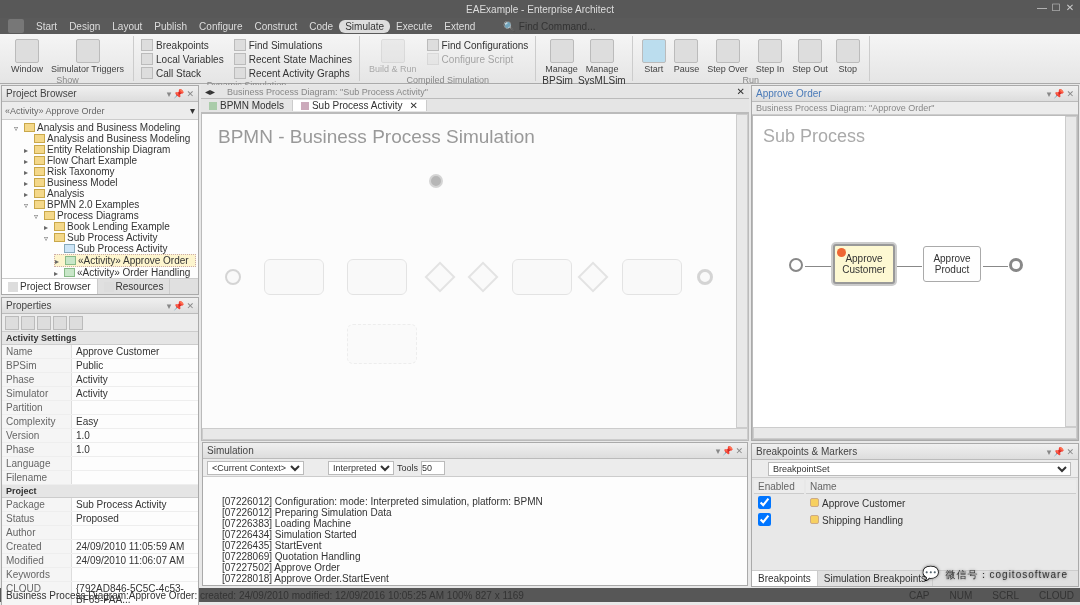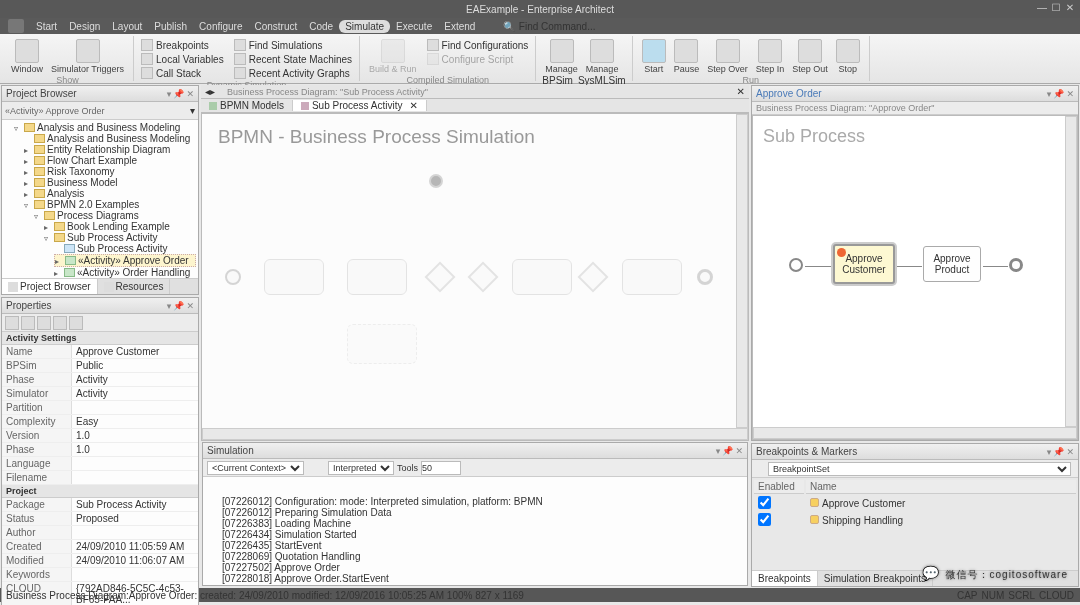--- a/index.html
+++ b/index.html
@@ -62,21 +62,21 @@
 .simlog{flex:1;background:#fdfdfd;overflow:auto;padding:19px;font-family:monospace;font-size:9px}
 .simlog .ln{white-space:nowrap}
 .rightcol{width:330px;display:flex;flex-direction:column}
 .subcanvas{flex:1;background:#fff;border:1px solid #bbb;position:relative}
 .subcanvas .title{position:absolute;top:10px;left:10px;font-size:18px;color:#aaa;font-weight:300}
 .bppanel{height:144px}
 .bptbl{width:100%;font-size:9px}
 .bptbl th{text-align:left;background:#ececec;border-bottom:1px solid #ccc;padding:1px 4px;font-weight:normal;color:#666}
 .bptbl td{padding:0 4px}
 .statusbar{height:14px;background:#575757;color:#ccc;display:flex;align-items:center;padding:0 6px;font-size:9px;gap:12px}
-.statusbar .r{margin-left:auto;display:flex;gap:4px}
+.statusbar .r{margin-left:auto;display:flex;gap:20px}
 .bpmn-shape{position:absolute;border:1px solid #ccc;background:#f8f8f8;border-radius:6px;opacity:0.5}
 .bpmn-circ{position:absolute;border:2px solid #bbb;border-radius:50%;background:#f8f8f8;opacity:0.6}
 .bpmn-gate{position:absolute;border:2px solid #ccc;background:#f9f9f9;transform:rotate(45deg);opacity:0.5}
 .sp-shape{position:absolute;border:1px solid #aaa;background:#fefefe;border-radius:3px;font-size:8px;display:flex;align-items:center;justify-content:center;text-align:center;padding:4px}
 .sp-shape.hl{background:#fdf8d2;border:2px solid #999;box-shadow:0 0 0 2px #ccc}
 .sp-shape .mk{position:absolute;top:2px;left:2px;width:9px;height:9px;background:#e63;border-radius:50%}
 .sp-circ{position:absolute;border:2px solid #888;border-radius:50%;background:#fefefe}
 .sp-arrow{position:absolute;height:1px;background:#888}
 .watermark{position:absolute;right:12px;bottom:22px;font-size:20px;color:#fff;text-shadow:0 0 3px rgba(0,0,0,0.5);font-weight:500;letter-spacing:1px;pointer-events:none}
 .scrollbar{position:absolute;background:#e8e8e8;border:1px solid #ccc}
@@ -498,21 +498,21 @@
         <select><option>&lt;Current Context&gt;</option></select>
         <div class="tic"></div>
           <div class="tic"></div>
           <div class="tic"></div>
           <div class="tic"></div>
           <div class="tic"></div>
           <div class="tic"></div>
           <div class="tic"></div>
         <select><option>Interpreted</option></select>
         <span style="font-size:9px">Tools</span>
-        <input type="text" style="width: 40px;" value="50">
+        <input type="text" style="width: 24px;" value="50">
         <div class="tic"></div>
       </div>
       <div class="simlog" id="simlog">
           <div class="ln">[07226012]    Configuration: mode: Interpreted simulation, platform: BPMN</div>
           <div class="ln">[07226012]    Preparing Simulation Data</div>
           <div class="ln">[07226383]    Loading Machine</div>
           <div class="ln">[07226434]    Simulation Started</div>
           <div class="ln">[07226435]    StartEvent</div>
           <div class="ln">[07228069]    Quotation Handling</div>
           <div class="ln">[07227502]    Approve Order</div>

